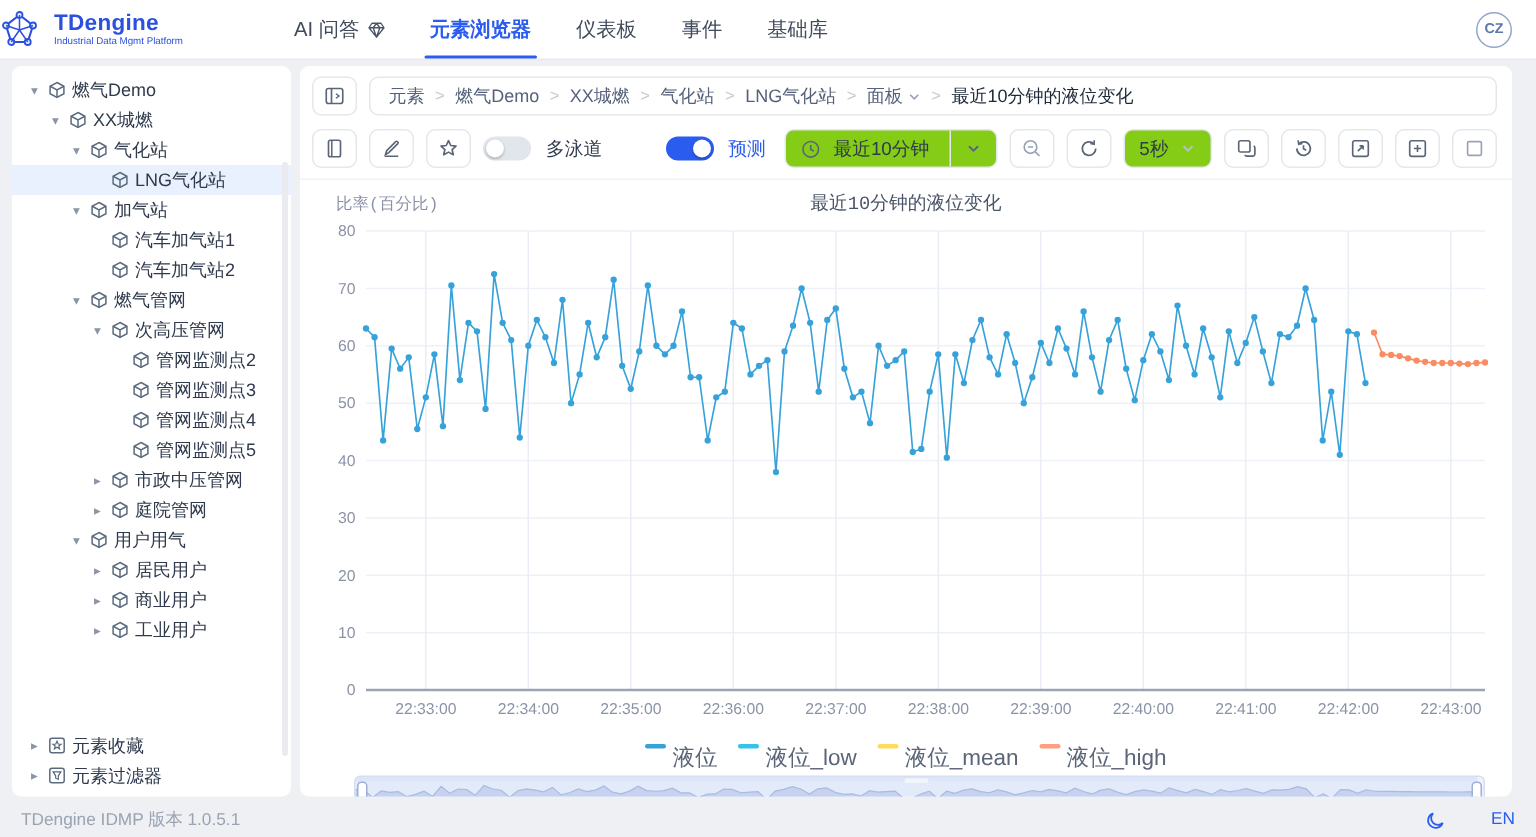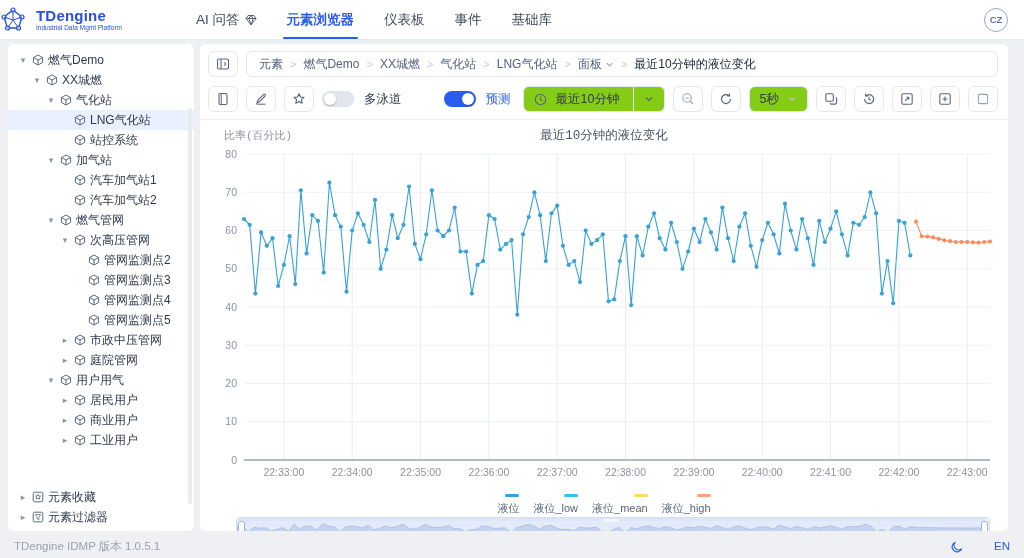--- a/index.html
+++ b/index.html
@@ -49,21 +49,21 @@
   .select-box .seg { display:flex; align-items:center; gap:6px; padding:0 10px; }
   .select-box .div { width:1px; height:100%; background:#e4e7ec; }
   .chev { display:inline-flex; }
 
   
   .chart-wrap { position:relative; padding:4px 10px 0 10px; }
   .chart-head { position:relative; height:22px;font-family:Liberation Mono, monospace; }
   .ylab { position:absolute; left:14px; top:4px; font-size:11px; color:#8a93a6; }
   .c-title { position:absolute; left:0; right:0; top:3px; text-align:center; font-size:12.5px; color:#4a5568; }
   .legend { display:flex; justify-content:center; gap:14px; align-items:center; height:16px; margin-top:1px; }
-  .lg-item { display:flex; align-items:flex-end; gap:4px; font-size:11px; color:#5b6578; cursor:pointer;flex-direction:column; }
+  .lg-item { display:flex; align-items:flex-start; gap:4px; font-size:15px; color:#5b6578; cursor:pointer; }
   .lg-dash { width:14px; height:3px; border-radius:2px; }
   .dz { position:relative; margin:4px 8px 0 26px; height:22px; border:1px solid #d6ddef; border-radius:4px; background:#eff3fb; overflow:hidden; cursor:pointer; }
   .dz-handle { position:absolute; top:3px; width:7px; height:14px; background:#fff; border:1px solid #9fb0d6; border-radius:3px; z-index:2; }
 
   
   .footer { position:absolute; left:0; right:0; bottom:0; height:24px; display:flex; align-items:center; padding:0 14px; font-size:11.5px; color:#9aa3b2; }
   .footer-right { margin-left:auto; display:flex; align-items:center; gap:30px; color:#2a5cf0; font-size:11.5px; }
   svg { display:block; }
 </style>
 </head>
@@ -139,30 +139,20 @@
         </div>
         <div class="tree-row sel" style="padding-left: 52px;">
           <span class="caret"></span>
           <span class="t-icon">
             <svg width="12" height="12" viewBox="0 0 12 12">
               <path d="M6 1 L10.6 3.5 V8.5 L6 11 L1.4 8.5 V3.5 Z" fill="none" stroke="#5b6b7f" stroke-width="1"></path>
               <path d="M1.4 3.5 L6 6 L10.6 3.5 M6 6 V11" fill="none" stroke="#5b6b7f" stroke-width="1"></path>
             </svg>
           </span>
           <span>LNG气化站</span>
-        </div>
-        <div class="tree-row" style="padding-left: 52px;">
-          <span class="caret"></span>
-          <span class="t-icon">
-            <svg width="12" height="12" viewBox="0 0 12 12">
-              <path d="M6 1 L10.6 3.5 V8.5 L6 11 L1.4 8.5 V3.5 Z" fill="none" stroke="#5b6b7f" stroke-width="1"></path>
-              <path d="M1.4 3.5 L6 6 L10.6 3.5 M6 6 V11" fill="none" stroke="#5b6b7f" stroke-width="1"></path>
-            </svg>
-          </span>
-          <span>站控系统</span>
         </div>
         <div class="tree-row" style="padding-left: 38px;">
           <span class="caret">▾</span>
           <span class="t-icon">
             <svg width="12" height="12" viewBox="0 0 12 12">
               <path d="M6 1 L10.6 3.5 V8.5 L6 11 L1.4 8.5 V3.5 Z" fill="none" stroke="#5b6b7f" stroke-width="1"></path>
               <path d="M1.4 3.5 L6 6 L10.6 3.5 M6 6 V11" fill="none" stroke="#5b6b7f" stroke-width="1"></path>
             </svg>
           </span>
           <span>加气站</span>

